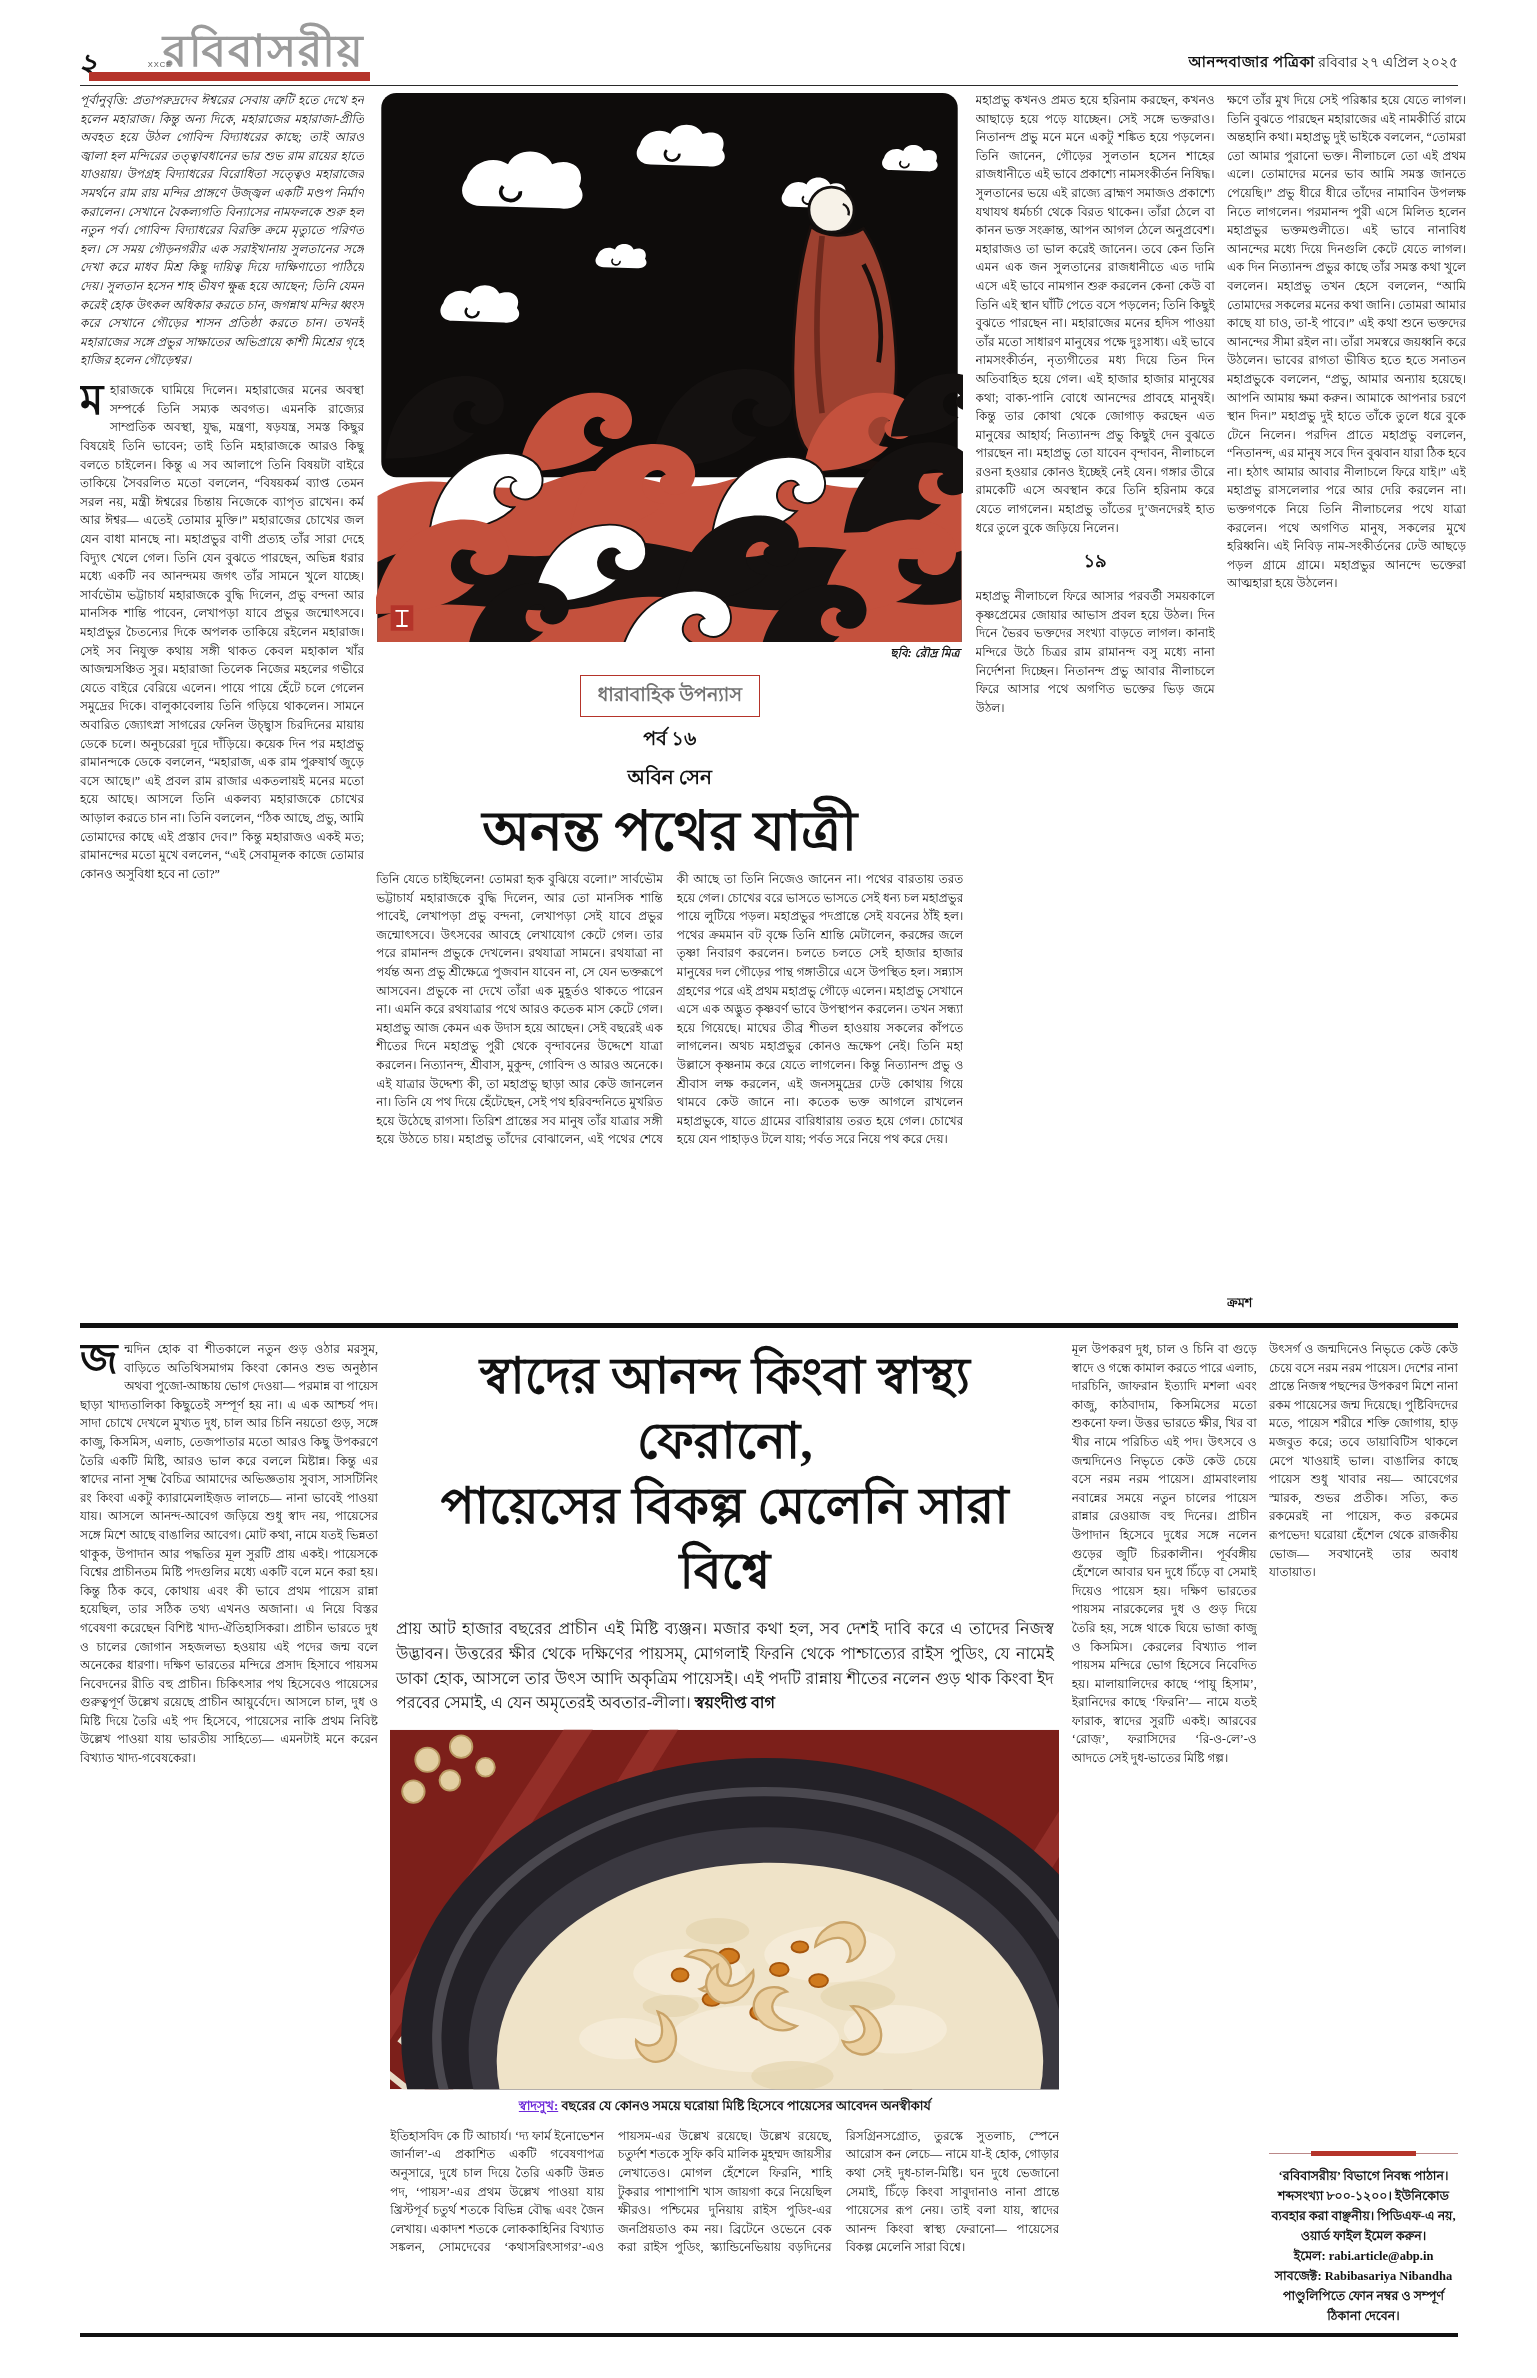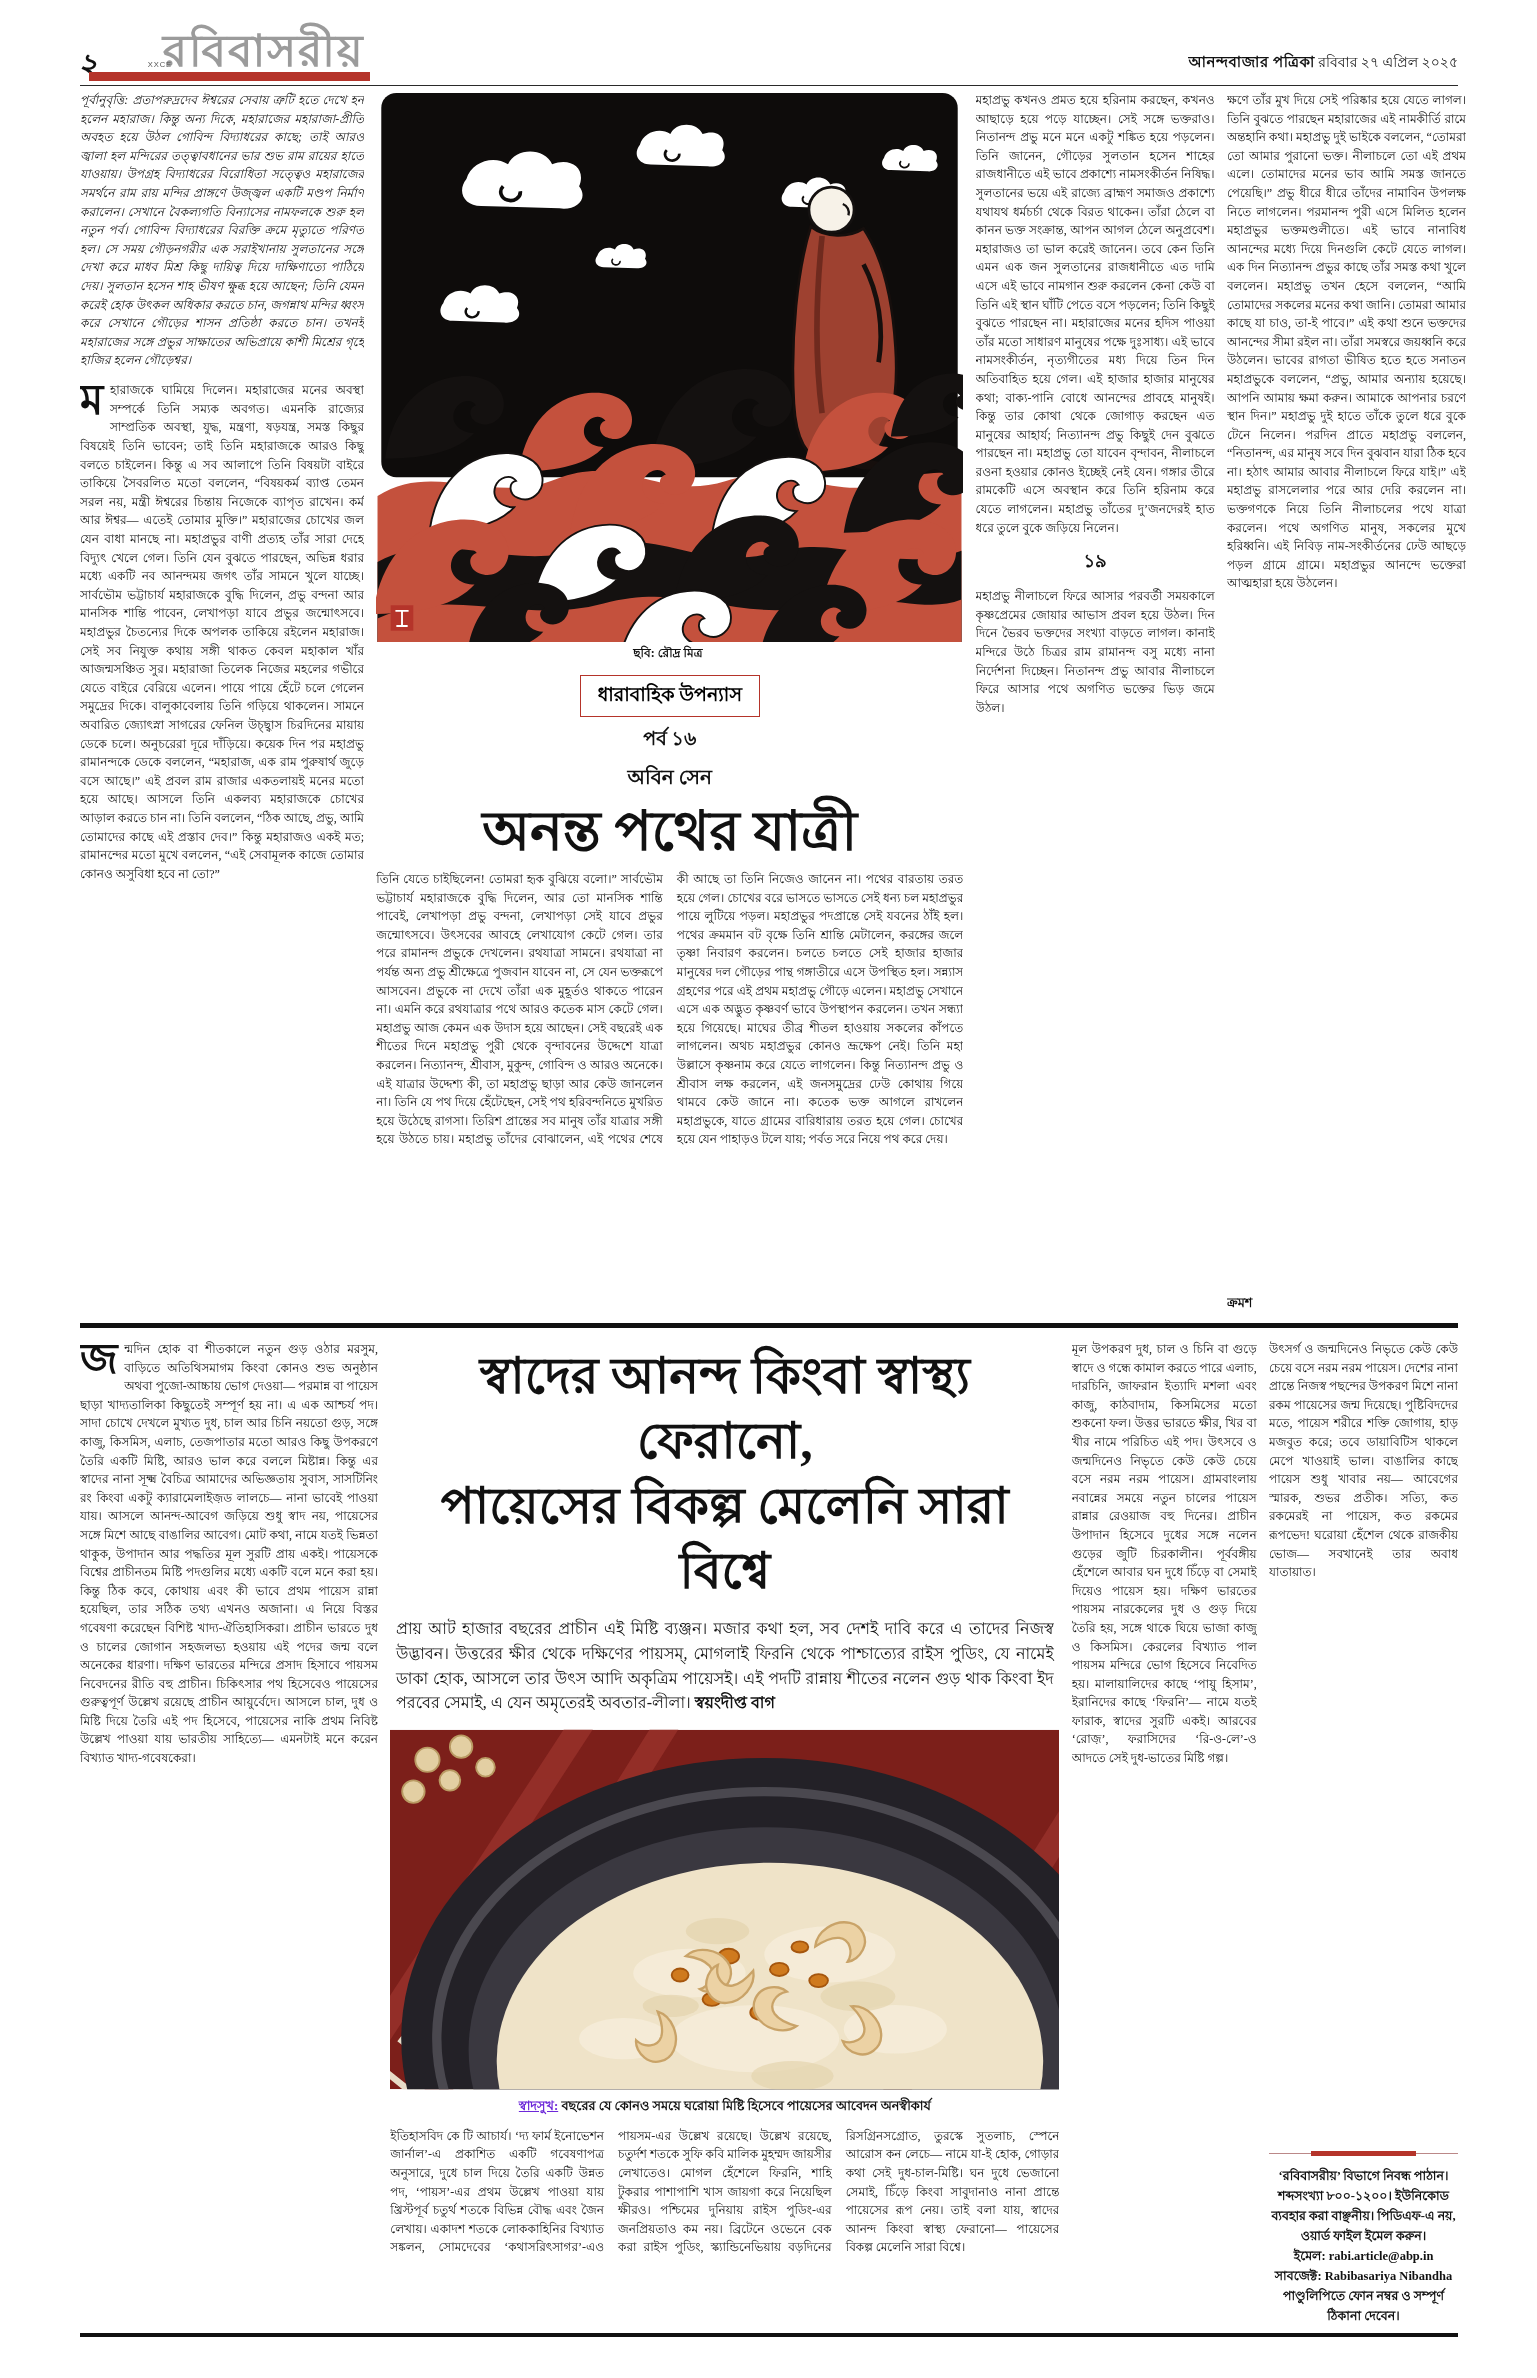--- a/index.html
+++ b/index.html
@@ -22,23 +22,23 @@
   .coltext { font-size:12px; line-height:1.55; text-align:justify; overflow:hidden; }
   .synopsis { font-style:italic; font-size:12px; line-height:1.55; text-align:justify; margin-bottom:11.4px; }
   .dropcap { float:left; font-size:42px; font-weight:bold; line-height:0.85; padding:1.9px 6.6px 0 0; }
 
   
   .topsec { position:absolute; top:91px; left:80px; right:72px; height:1223px;
             display:grid; grid-template-columns:284px 587px 1fr 1fr; grid-column-gap:12.3px; overflow:hidden; }
   .tcol { height:1223px; overflow:hidden; display:flex; flex-direction:column; }
   .illus { width:587px; height:551px; }
   .illus svg { display:block; width:100%; height:100%; }
-  .credit { text-align:center; font-size:12px; font-weight:bold; margin:1.9px 3.8px 5.7px 0; }
+  .credit { text-align:right; font-size:12px; font-weight:bold; margin:1.9px 3.8px 5.7px 0;font-style:italic; }
   .titleblock { text-align:center; padding:5.7px 0 9.5px 0; }
-  .serlabel { display:inline-block; border:1.9px solid #b5342a; color:#000000; font-weight:bold;
+  .serlabel { display:inline-block; border:1.9px solid #b5342a; color:#737373; font-weight:bold;
               font-size:19px; padding:3.8px 17px; margin-bottom:7.6px; }
   .partlabel { font-size:19px; font-weight:bold; margin-bottom:5.7px; }
   .novauthor { font-size:20px; font-weight:bold; margin-bottom:7.6px; }
   .novtitle { font-size:55px; font-weight:bold; line-height:1.05; }
   .midtext { flex:1; column-count:2; column-gap:14px; overflow:hidden; }
   .chmark { text-align:center; font-size:18px; font-weight:bold; margin:9.5px 0; }
   .contmark { text-align:left; font-weight:bold; font-size:12.8px; margin-top:5.7px; }
 
   
   .secdiv { position:absolute; top:1323px; left:80px; right:80px; height:4.7px; background:#111; }

